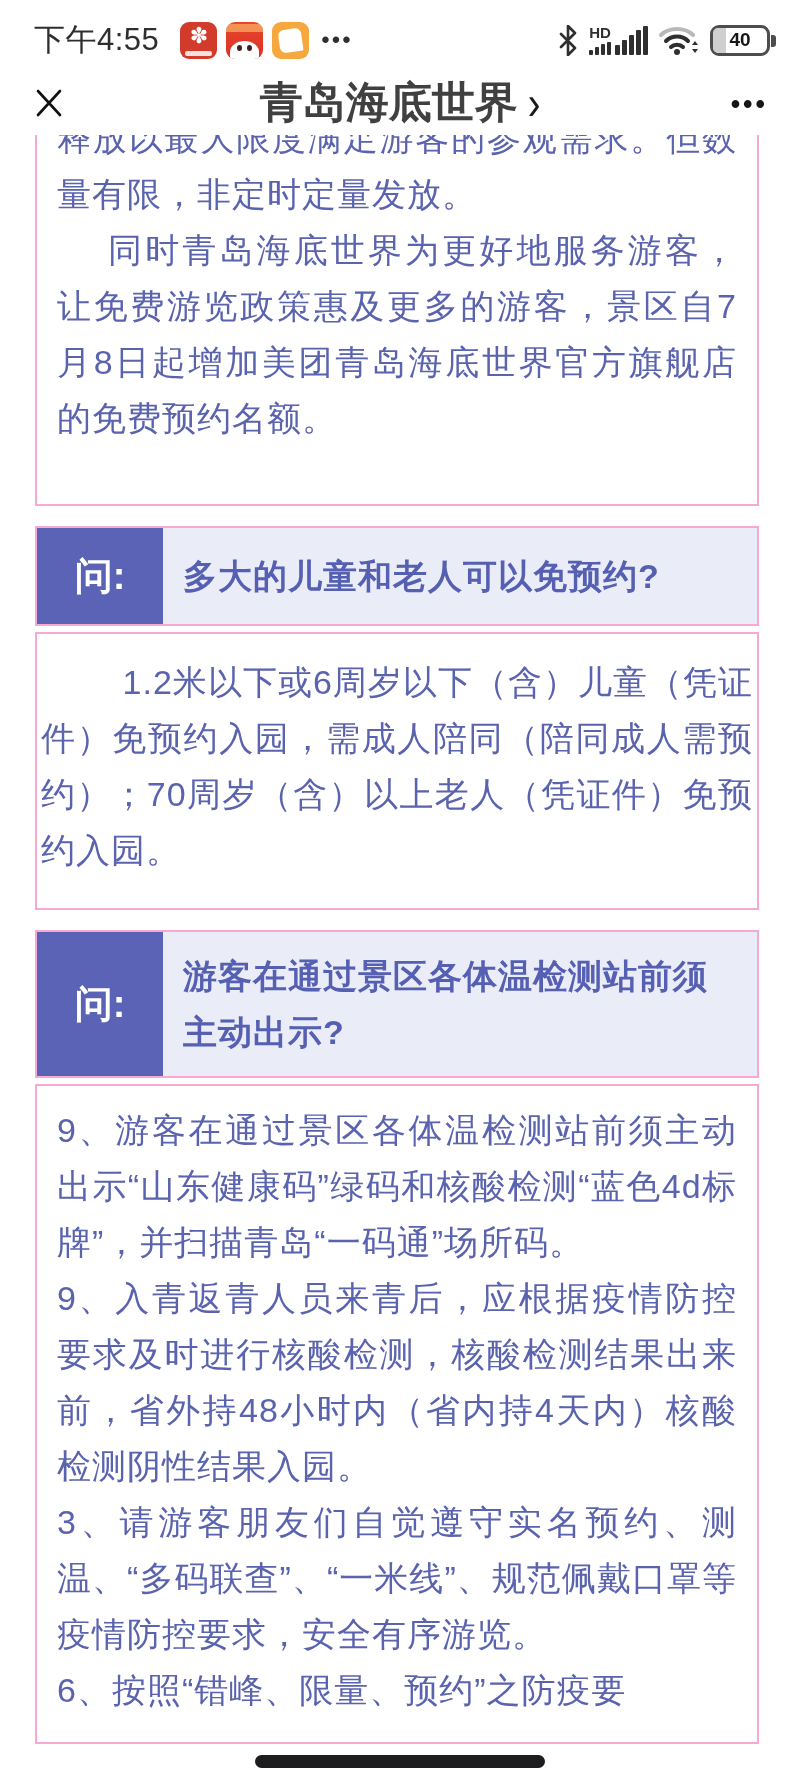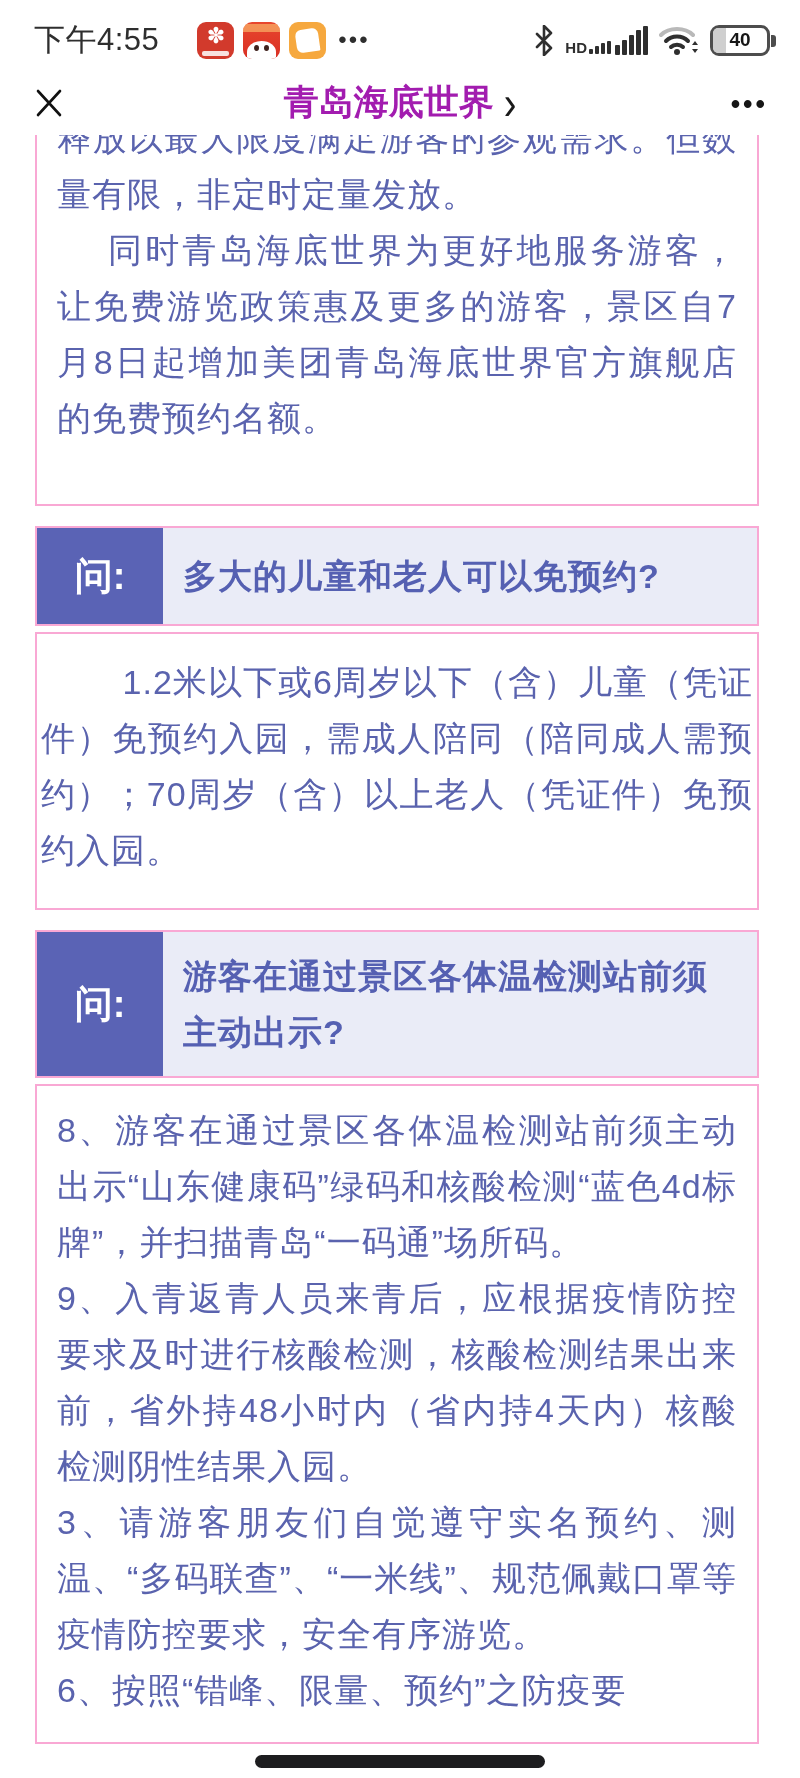--- a/index.html
+++ b/index.html
@@ -4,21 +4,21 @@
 <style>
   * { margin:0; padding:0; box-sizing:border-box; }
   html,body { background:#ffffff; }
   body { width:800px; height:1778px; overflow:hidden; position:relative;
          font-family:"Liberation Sans", sans-serif; }
 
   
   .status-bar { height:70px; display:flex; align-items:center;
                 justify-content:space-between; padding:10px 30px 0 34px; }
   .sb-left { display:flex; align-items:center; }
-  .sb-time { font-size:31px; font-weight:500; color:#2e2e2e; margin-right:29px; letter-spacing:0.5px; }
+  .sb-time { font-size:31px; font-weight:500; color:#2e2e2e; margin-right:12px; letter-spacing:0.5px; }
   .app-ico { width:37px; height:37px; border-radius:9px; margin-left:9px;
              position:relative; overflow:hidden; flex-shrink:0; }
   .ico-red1 { background:#d23a2c; }
   .ico-red1 .bloom { position:absolute; top:2px; left:3px; right:3px; height:24px;
                      color:#fff; font-size:22px; line-height:24px; text-align:center; }
   .ico-red1 .strip { position:absolute; bottom:3px; left:5px; right:5px; height:5px;
                      background:rgba(255,255,255,.85); border-radius:2px; }
   .ico-red2 { background:linear-gradient(#e8472e,#d92f23); }
   .ico-red2 .face { position:absolute; bottom:-4px; left:4px; width:29px; height:22px;
                     background:#fff; border-radius:50% 50% 0 0; }
@@ -27,21 +27,21 @@
   .ico-red2 .eye.l { left:11px; } .ico-red2 .eye.r { left:21px; }
   .ico-red2 .band { position:absolute; top:2px; left:0; right:0; height:8px;
                     background:rgba(255,210,120,.55); }
   .ico-amber { background:#f6a83e; }
   .ico-amber .bubble { position:absolute; top:7px; left:7px; width:23px; height:23px;
                        background:#fff; border-radius:6px 6px 1px 6px; transform:rotate(-8deg); }
   .sb-more { font-size:24px; color:#2e2e2e; margin-left:12px; letter-spacing:2px; }
   .sb-right { display:flex; align-items:center; gap:11px; }
   .bt-icon svg { display:block; }
   .sig-cluster { display:flex; align-items:flex-end; gap:4px; }
-  .sig-left { display:flex; flex-direction:row; align-items:center; gap:2px; }
+  .sig-left { display:flex; flex-direction:column; align-items:center; gap:2px; }
   .hd-label { font-size:15px; font-weight:700; color:#2f2f2f; line-height:15px; }
   .bars { display:flex; align-items:flex-end; gap:2px; }
   .bars i { display:block; width:4px; background:#2f2f2f; border-radius:1px; }
   .bars.small i:nth-child(1){height:5px;} .bars.small i:nth-child(2){height:8px;}
   .bars.small i:nth-child(3){height:11px;} .bars.small i:nth-child(4){height:13px;}
   .bars.big i { width:5px; }
   .bars.big i:nth-child(1){height:10px;} .bars.big i:nth-child(2){height:15px;}
   .bars.big i:nth-child(3){height:20px;} .bars.big i:nth-child(4){height:25px;}
   .bars.big i:nth-child(5){height:29px;}
   .wifi-icon svg { display:block; }
@@ -53,21 +53,21 @@
   .batt-nub { position:absolute; right:-9px; top:7px; width:5px; height:12px;
               background:#4d4d4d; border-radius:0 3px 3px 0; }
 
   
   .nav-bar { height:65px; position:relative; display:flex; align-items:center;
              padding:0 32px; background:#fff; }
   .nav-close { width:38px; height:38px; display:flex; align-items:center; }
   .nav-close svg { display:block; }
   .nav-title { position:absolute; left:50%; transform:translateX(-50%);
                display:flex; align-items:center; white-space:nowrap; }
-  .nav-title .t { font-size:35px; font-weight:700; color:#a21caf; }
+  .nav-title .t { font-size:43px; font-weight:700; color:#404040; }
   .nav-chevron { font-size:38px; font-weight:400; color:#1a1a1a; margin-left:10px;
                  transform:scaleY(1.25); line-height:1; }
   .nav-more { margin-left:auto; font-size:27px; font-weight:700; color:#161616;
               letter-spacing:3px; line-height:1; padding-top:4px; }
 
   
   .content { position:relative; height:1643px; overflow:hidden; padding:0 41px 0 35px; }
   .card { border:2px solid #f9a8d4; background:#fff; }
   .body-text { font-size:34px; line-height:56px; color:#5a63ae; letter-spacing:1px;
                text-align:justify; }
@@ -182,21 +182,21 @@
   <section class="card card-answer">
     <p class="body-text indent-24">1.2米以下或6周岁以下（含）儿童（凭证件）免预约入园，需成人陪同（陪同成人需预约）；70周岁（含）以上老人（凭证件）免预约入园。</p>
   </section>
 
   <section class="card card-question">
     <div class="q-label-box">问:</div>
     <div class="q-text">游客在通过景区各体温检测站前须主动出示?</div>
   </section>
 
   <section class="card card-answer card-answer-last">
-    <p class="body-text">8、游客在通过景区各体温检测站前须主动出示“山东健康码”绿码和核酸检测“蓝色4d标牌”，并扫描青岛“一码通”场所码。</p>
+    <p class="body-text">9、游客在通过景区各体温检测站前须主动出示“山东健康码”绿码和核酸检测“蓝色4d标牌”，并扫描青岛“一码通”场所码。</p>
     <p class="body-text">9、入青返青人员来青后，应根据疫情防控要求及时进行核酸检测，核酸检测结果出来前，省外持48小时内（省内持4天内）核酸检测阴性结果入园。</p>
     <p class="body-text">3、请游客朋友们自觉遵守实名预约、测温、“多码联查”、“一米线”、规范佩戴口罩等疫情防控要求，安全有序游览。</p>
     <p class="body-text">6、按照“错峰、限量、预约”之防疫要</p>
   </section>
 
 </div>
 
 <div class="home-indicator"></div>
 
 </body></html>

